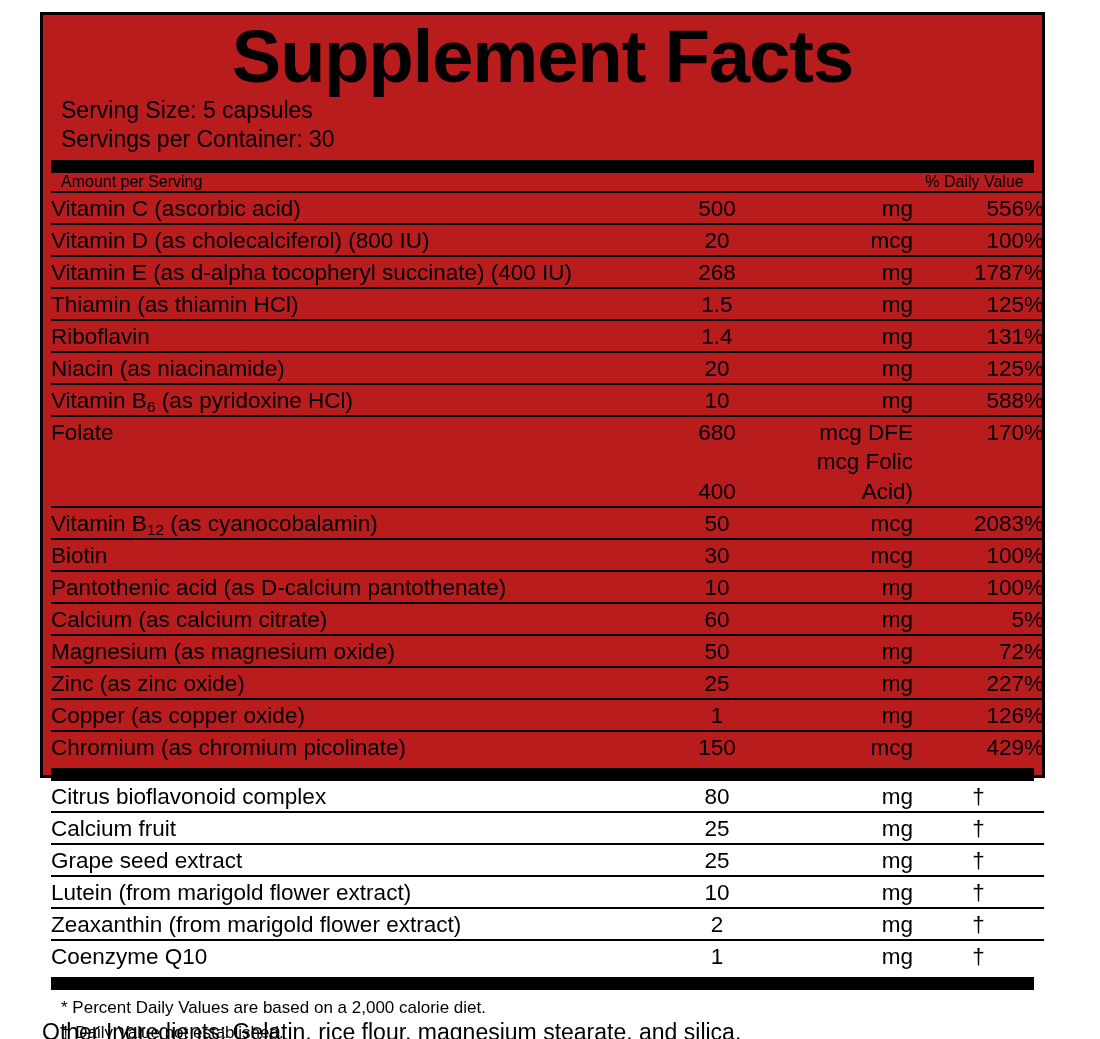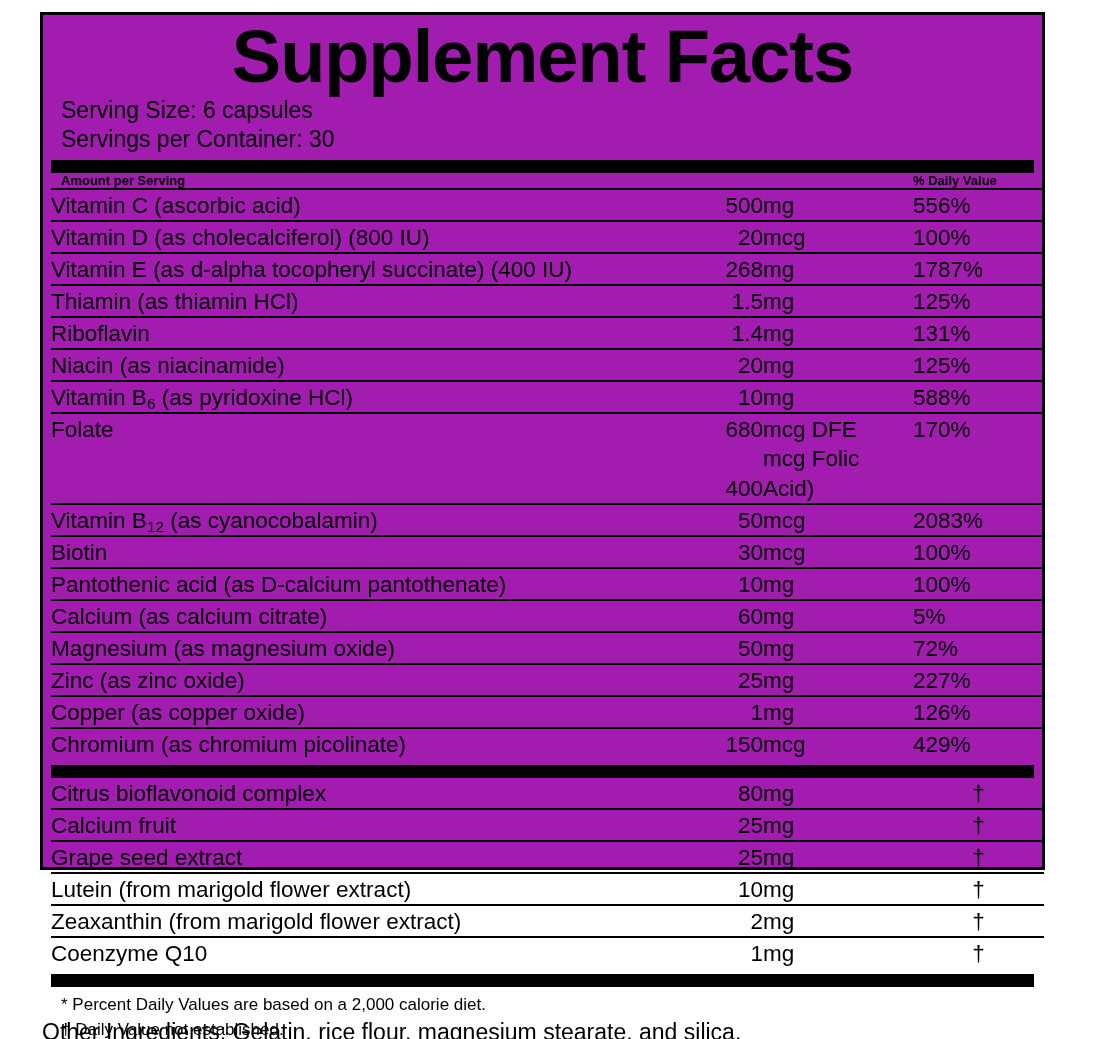--- a/index.html
+++ b/index.html
@@ -14,24 +14,24 @@
     color: #000000;
     position: relative;
     overflow: hidden;
   }
 
   .panel {
     position: absolute;
     left: 40px;
     top: 12px;
     width: 1005px;
-    height: 858px;
+    height: 766px;
     border: 3px solid #000;
     box-sizing: border-box;
-    background: #a21caf;
+    background: #b91c1c;
   }
 
   .inner {
     padding: 0 6px;
   }
 
   .title {
     font-size: 74px;
     font-weight: bold;
     line-height: 0.98;
@@ -65,40 +65,40 @@
     padding: 0;
     vertical-align: bottom;
   }
 
   .col-name   { width: 620px; }
   .col-amt    { width: 92px;  }
   .col-unit   { width: 150px; }
   .col-dv     { width: 131px; }
 
   .hdr-row td {
-    font-size: 13px;
-    font-weight: bold;
+    font-size: 16px;
+    font-weight: normal;
     padding: 4px 0 4px 0;
   }
   .hdr-left  { padding-left: 10px !important; }
-  .hdr-right { text-align: left; padding-right: 8px !important; }
+  .hdr-right { text-align: center; padding-right: 8px !important; }
 
   .nutrient-row td {
     font-size: 22.5px;
     line-height: 1.30;
     border-top: 2px solid #000;
     height: 30px;
   }
   .nutrient-row.no-line td {
     border-top: none;
   }
   .n-name { padding-left: 12px; }
-  .n-amt  { text-align: right; padding-right: 7px; }
-  .n-unit { text-align: left; }
-  .n-dv   { padding-right: 9px; }
+  .n-amt  { text-align: center; padding-right: 7px; }
+  .n-unit { text-align: right; }
+  .n-dv   { text-align: right; padding-right: 9px; }
 
   sub {
     font-size: 0.68em;
     vertical-align: baseline;
     position: relative;
     top: 4px;
   }
 
   .dagger {
     text-align: center;
@@ -122,21 +122,21 @@
 </style>
 </head>
 <body>
 
 <div class="panel">
   <div class="inner">
 
     <div class="title">Supplement Facts</div>
 
     <div class="serving-lines">
-      <div>Serving Size: 6 capsules</div>
+      <div>Serving Size: 5 capsules</div>
       <div>Servings per Container: 30</div>
     </div>
 
     <div class="rule-thick"></div>
 
     <table class="facts">
       <colgroup>
         <col class="col-name">
           <col class="col-amt">
           <col class="col-unit">

